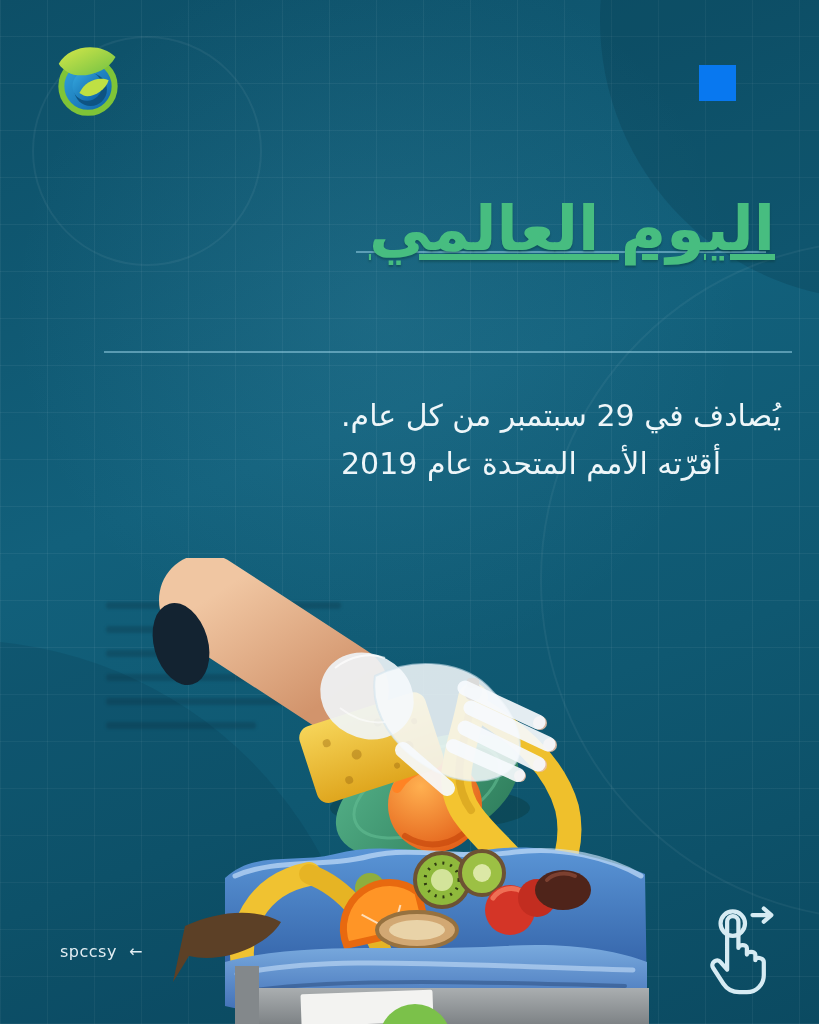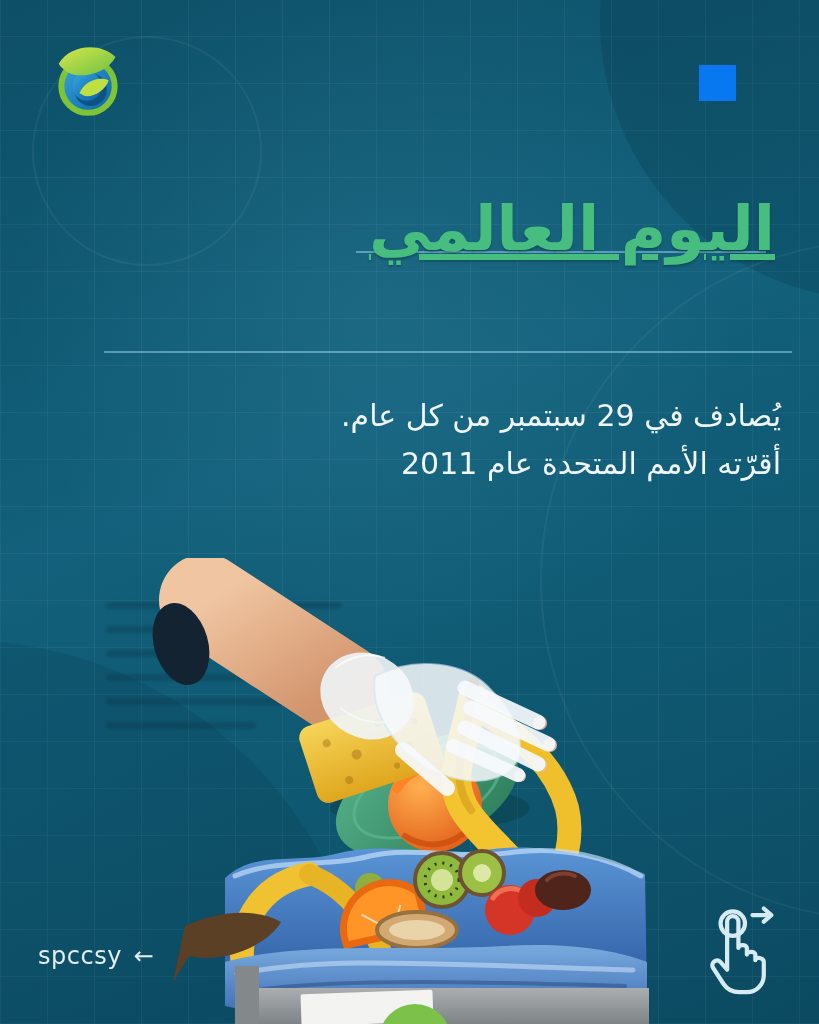--- a/index.html
+++ b/index.html
@@ -36,33 +36,33 @@
     font-size:62px;font-weight:bold;color:#47bd80;letter-spacing:-1px;
     text-shadow:0 2px 2px rgba(4,50,40,0.35);direction:rtl;white-space:nowrap;text-decoration:underline;
   }
   .title-line2{
     position:absolute;top:292px;right:28px;margin:0;z-index:2;
     font-size:50px;font-weight:bold;color:#4ac182;letter-spacing:-1px;
     text-shadow:0 2px 2px rgba(4,50,40,0.35);direction:rtl;white-space:nowrap;
   }
   .desc{
     position:absolute;top:392px;right:38px;z-index:2;
-    text-align:right;direction:rtl;color:#eef6f9;
+    text-align:left;direction:rtl;color:#eef6f9;
     font-size:30px;line-height:48px;font-weight:500;
   }
   .desc p{margin:0;}
 
   .wm{position:absolute;left:106px;top:602px;width:260px;z-index:1;}
   .wm .smudge{height:7px;border-radius:3px;background:rgba(8,30,45,0.22);filter:blur(1.5px);margin-bottom:17px;}
 
   .photo{position:absolute;left:85px;top:558px;width:600px;height:466px;z-index:3;}
 
   .handle{
-    position:absolute;left:38px;top:942px;z-index:4;
-    color:#e3eef3;font-size:24px;letter-spacing:0.5px;
+    position:absolute;left:60px;top:942px;z-index:4;
+    color:#e3eef3;font-size:16px;letter-spacing:0.5px;
   }
   .handle .arrow{margin-left:12px;}
   .gesture{position:absolute;left:698px;top:898px;width:94px;height:100px;z-index:4;}
 </style>
 </head>
 <body>
 
 <div class="canvas">
   <div class="grid"></div>
   <div class="glow"></div>
@@ -92,21 +92,21 @@
       <path d="M40 64 C46 50 62 44 74 49 C70 62 54 70 45 67 Z" fill="#bfe043"></path>
     </svg>
   </div>
 
   <div class="ul ul1"></div>
   <div class="ul ul2"></div>
   <h1 class="title-line1">اليوم العالمي</h1>
 
   <div class="desc">
     <p>يُصادف في 29 سبتمبر من كل عام.</p>
-    <p>أقرّته الأمم المتحدة عام 2011</p>
+    <p>أقرّته الأمم المتحدة عام 2019</p>
   </div>
 
   <div class="wm">
     <div class="smudge" style="width:235px"></div>
     <div class="smudge" style="width:212px"></div>
     <div class="smudge" style="width:228px"></div>
     <div class="smudge" style="width:200px"></div>
     <div class="smudge" style="width:218px"></div>
     <div class="smudge" style="width:150px"></div>
   </div>

